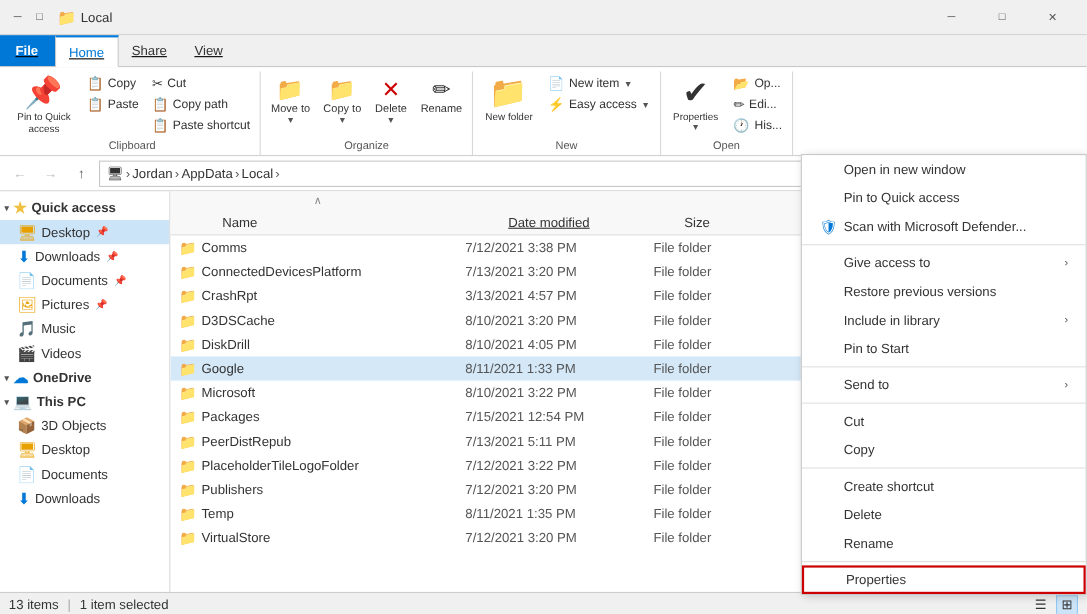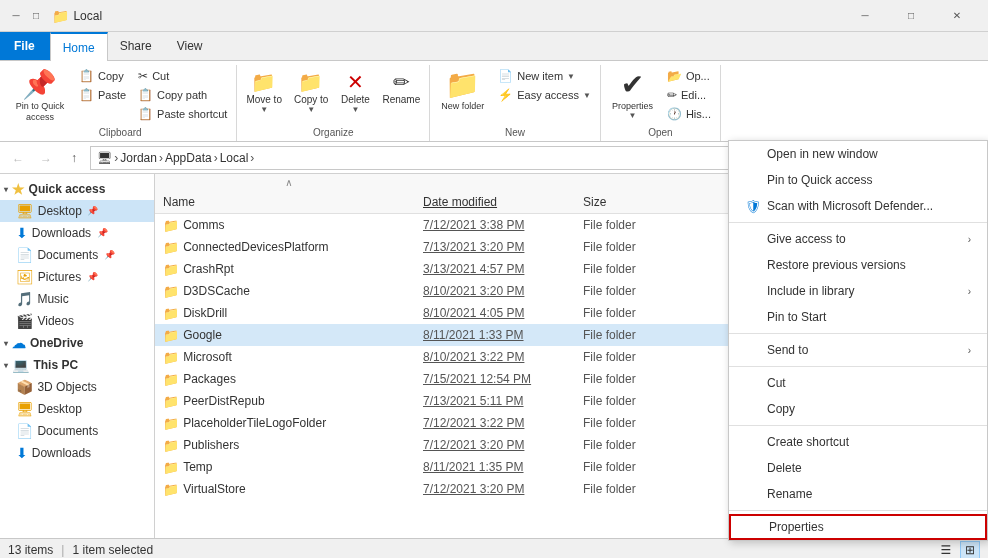--- a/index.html
+++ b/index.html
@@ -9,21 +9,21 @@
     .title-bar { height: 32px; background: #f0f0f0; display: flex; align-items: center; padding: 0 8px; border-bottom: 1px solid #d0d0d0; }
     .title-bar-icons { display: flex; gap: 4px; margin-right: 8px; }
     .title-icon { width: 16px; height: 16px; display: flex; align-items: center; justify-content: center; font-size: 10px; color: #555; }
     .title-folder-icon { color: #e8a000; font-size: 14px; }
     .title-text { font-size: 12px; color: #333; margin-left: 4px; }
     .window-controls { margin-left: auto; display: flex; }
     .win-btn { width: 46px; height: 32px; display: flex; align-items: center; justify-content: center; font-size: 10px; cursor: pointer; color: #555; }
 
     
     .ribbon { background: #f0f0f0; border-bottom: 1px solid #c8c8c8; }
-    .ribbon-tabs { display: flex; height: 28px; }
+    .ribbon-tabs { display: flex; height: 28px; text-decoration: underline; }
     .ribbon-tab { padding: 0 12px; display: flex; align-items: center; font-size: 12px; cursor: pointer; color: #333; border-right: 1px solid transparent; }
     .ribbon-tab.active { background: white; color: #0078d7; border-top: 2px solid #0078d7; border-left: 1px solid #c8c8c8; border-right: 1px solid #c8c8c8; margin-bottom: -1px; }
     .ribbon-tab.file { background: #0078d7; color: white; font-weight: 600; padding: 0 14px; }
     .ribbon-content { background: white; border-top: 1px solid #c8c8c8; padding: 4px 4px 0 4px; display: flex; align-items: stretch; min-height: 80px; }
     .ribbon-group { display: flex; flex-direction: column; border-right: 1px solid #d8d8d8; padding: 0 4px; }
     .ribbon-group-buttons { display: flex; flex: 1; align-items: flex-start; gap: 2px; padding-top: 2px; }
     .ribbon-group-label { text-align: center; font-size: 10px; color: #555; padding: 2px 0 3px; }
     .ribbon-btn { display: flex; flex-direction: column; align-items: center; padding: 2px 4px; cursor: pointer; border: 1px solid transparent; border-radius: 2px; min-width: 40px; font-size: 10px; color: #333; }
     .ribbon-btn .btn-icon { font-size: 20px; line-height: 1.2; }
     .ribbon-btn-sm { display: flex; align-items: center; gap: 4px; padding: 1px 4px; cursor: pointer; font-size: 11px; color: #333; border: 1px solid transparent; border-radius: 2px; }
@@ -56,30 +56,30 @@
     .sidebar-icon.blue { color: #0078d7; }
     .sidebar-icon.onedrive { color: #0078d7; }
     .pin-icon { font-size: 9px; color: #0078d7; margin-left: 2px; }
     .expand-arrow { font-size: 8px; color: #555; }
     .indent1 { padding-left: 16px; }
 
     
     .file-list { flex: 1; background: white; overflow-y: auto; }
     .file-list-header { display: flex; align-items: center; height: 24px; border-bottom: 1px solid #e0e0e0; background: #f8f8f8; padding: 0 4px; position: sticky; top: 0; z-index: 1; }
     .col-header { font-size: 12px; color: #333; cursor: pointer; padding: 0 4px; height: 100%; display: flex; align-items: center; }
-    .col-name { width: 260px; }
+    .col-name { width: 260px; margin-left: 39px; }
     .col-date { width: 160px; text-decoration: underline; }
     .col-type { width: 120px; }
     .col-size { width: 80px; }
     .file-row { display: flex; align-items: center; height: 22px; padding: 0 4px; cursor: pointer; }
     .file-row.context-selected { background: #d4e8f8; }
     .file-cell { font-size: 12px; color: #333; padding: 0 4px; overflow: hidden; white-space: nowrap; text-overflow: ellipsis; display: flex; align-items: center; gap: 4px; }
     .file-cell.name { width: 260px; }
-    .file-cell.date { width: 160px; color: #555; text-decoration: underline; }
-    .file-cell.type { width: 120px; color: #555; }
+    .file-cell.date { width: 160px; color: #555; }
+    .file-cell.type { width: 120px; color: #555; margin-left: 11px; }
     .file-cell.size { width: 80px; color: #555; }
     .folder-icon-sm { color: #e8a000; font-size: 13px; }
 
     
     .status-bar { height: 22px; background: #f0f0f0; border-top: 1px solid #c8c8c8; display: flex; align-items: center; padding: 0 8px; font-size: 12px; color: #333; }
     .status-right { margin-left: auto; display: flex; gap: 4px; }
     .view-btn { width: 20px; height: 18px; display: flex; align-items: center; justify-content: center; cursor: pointer; border: 1px solid transparent; font-size: 12px; }
     .view-btn.active { background: #cce4f7; border-color: #90c8f6; }
 
     

